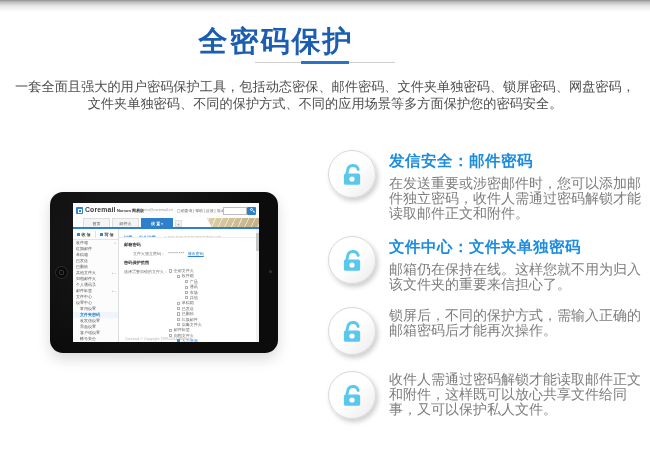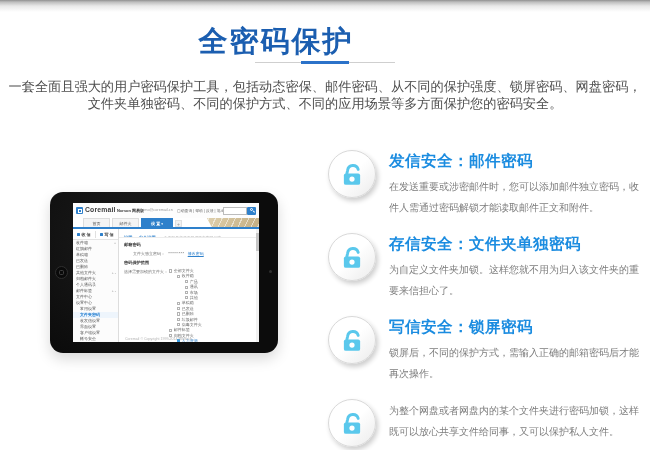--- a/index.html
+++ b/index.html
@@ -96,35 +96,35 @@
 
   
   .features { position:absolute; left:328px; top:150px; width:316px; }
   .feature { display:flex; margin-bottom:15px; min-height:49px; }
   .fi-icon { flex:none; width:48px; height:48px; border-radius:50%;
     background:linear-gradient(135deg,#ffffff 50%,#ebebeb 100%);
     border:1px solid #d9d9d9; box-shadow:2px 3px 5px rgba(0,0,0,.2);
     display:flex; align-items:center; justify-content:center; }
   .fi-text { margin-left:13px; padding-top:1px; }
   .fi-text h3 { font-size:15.5px; font-weight:bold; color:#1b8ce0; margin-bottom:4px; letter-spacing:.5px; }
-  .fi-text p { font-size:10px; color:#7d7d7d; line-height:21px; width:258px; }
+  .fi-text p { font-size:14px; color:#7d7d7d; line-height:15px; width:258px; }
 </style>
 </head>
 <body>
 
 <div class="stage">
   <div class="top-shadow"></div>
 
   <h1 class="page-title">全密码保护</h1>
   <div class="title-divider">
       <span class="blue-seg"></span>
     </div>
 
   <div class="intro">
-    <div>一套全面且强大的用户密码保护工具，包括动态密保、邮件密码、从不同的保护强度、锁屏密码、网盘密码，</div>
+    <div>一套全面且强大的用户密码保护工具，包括动态密保、邮件密码、文件夹单独密码、锁屏密码、网盘密码，</div>
     <div>文件夹单独密码、不同的保护方式、不同的应用场景等多方面保护您的密码安全。</div>
   </div>
 
   <div class="tablet">
     <div class="home-btn">
         <span></span>
       </div>
     <div class="camera-dot"></div>
 
     <div class="screen">
@@ -237,43 +237,42 @@
     </div>
     <div class="feature">
       <div class="fi-icon">
         <svg width="26" height="26" viewBox="0 0 24 24">
             <path d="M7.3 12.5 V9.4 a5 5 0 0 1 9.4 -2.7" stroke="#5ac8ec" stroke-width="2.7" fill="none" stroke-linecap="round" transform="rotate(12 12 12)"></path>
             <rect x="4.5" y="11.5" width="15" height="10.5" rx="1.8" fill="#5ac8ec"></rect>
             <circle cx="12" cy="16.7" r="2.4" fill="#fff"></circle>
           </svg>
       </div>
       <div class="fi-text">
-        <h3>存信安全：文件夹单独密码</h3>
-        <p>为自定义文件夹加锁。这样您就不用为归入该文件夹的重要来信担心了。</p>
-      </div>
-    </div>
-    <div class="feature">
-      <div class="fi-icon">
-        <svg width="26" height="26" viewBox="0 0 24 24">
-            <path d="M7.3 12.5 V9.4 a5 5 0 0 1 9.4 -2.7" stroke="#5ac8ec" stroke-width="2.7" fill="none" stroke-linecap="round" transform="rotate(12 12 12)"></path>
-            <rect x="4.5" y="11.5" width="15" height="10.5" rx="1.8" fill="#5ac8ec"></rect>
-            <circle cx="12" cy="16.7" r="2.4" fill="#fff"></circle>
-          </svg>
-      </div>
-      <div class="fi-text">
-        <h3>写信安全：锁屏密码</h3>
+        <h3>文件中心：文件夹单独密码</h3>
+        <p>邮箱仍在保持在线。这样您就不用为归入该文件夹的重要来信担心了。</p>
+      </div>
+    </div>
+    <div class="feature">
+      <div class="fi-icon">
+        <svg width="26" height="26" viewBox="0 0 24 24">
+            <path d="M7.3 12.5 V9.4 a5 5 0 0 1 9.4 -2.7" stroke="#5ac8ec" stroke-width="2.7" fill="none" stroke-linecap="round" transform="rotate(12 12 12)"></path>
+            <rect x="4.5" y="11.5" width="15" height="10.5" rx="1.8" fill="#5ac8ec"></rect>
+            <circle cx="12" cy="16.7" r="2.4" fill="#fff"></circle>
+          </svg>
+      </div>
+      <div class="fi-text">
         <p>锁屏后，不同的保护方式，需输入正确的邮箱密码后才能再次操作。</p>
       </div>
     </div>
     <div class="feature">
       <div class="fi-icon">
         <svg width="26" height="26" viewBox="0 0 24 24">
             <path d="M7.3 12.5 V9.4 a5 5 0 0 1 9.4 -2.7" stroke="#5ac8ec" stroke-width="2.7" fill="none" stroke-linecap="round" transform="rotate(12 12 12)"></path>
             <rect x="4.5" y="11.5" width="15" height="10.5" rx="1.8" fill="#5ac8ec"></rect>
             <circle cx="12" cy="16.7" r="2.4" fill="#fff"></circle>
           </svg>
       </div>
       <div class="fi-text">
-        <p>为整个网盘或者网盘内的某个文件夹进行密码加锁，这样既可以放心共享文件给同事，又可以保护私人文件。</p>
+        <p>收件人需通过密码解锁才能读取邮件正文和附件，这样既可以放心共享文件给同事，又可以保护私人文件。</p>
       </div>
     </div>
   </div>
 </div>
 
 </body></html>

